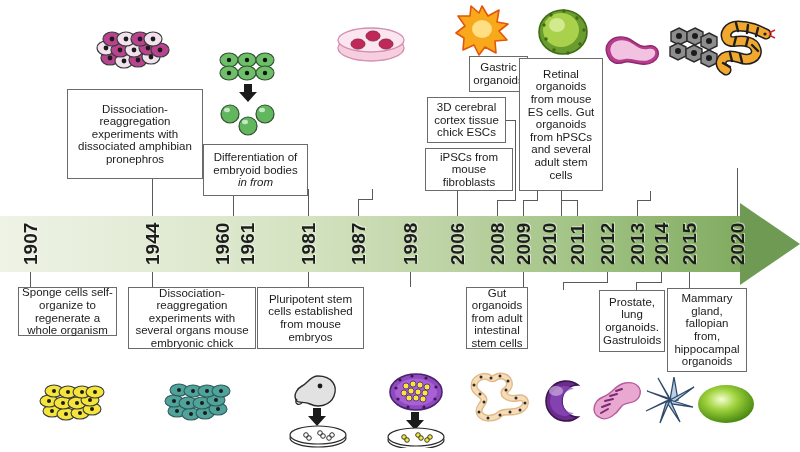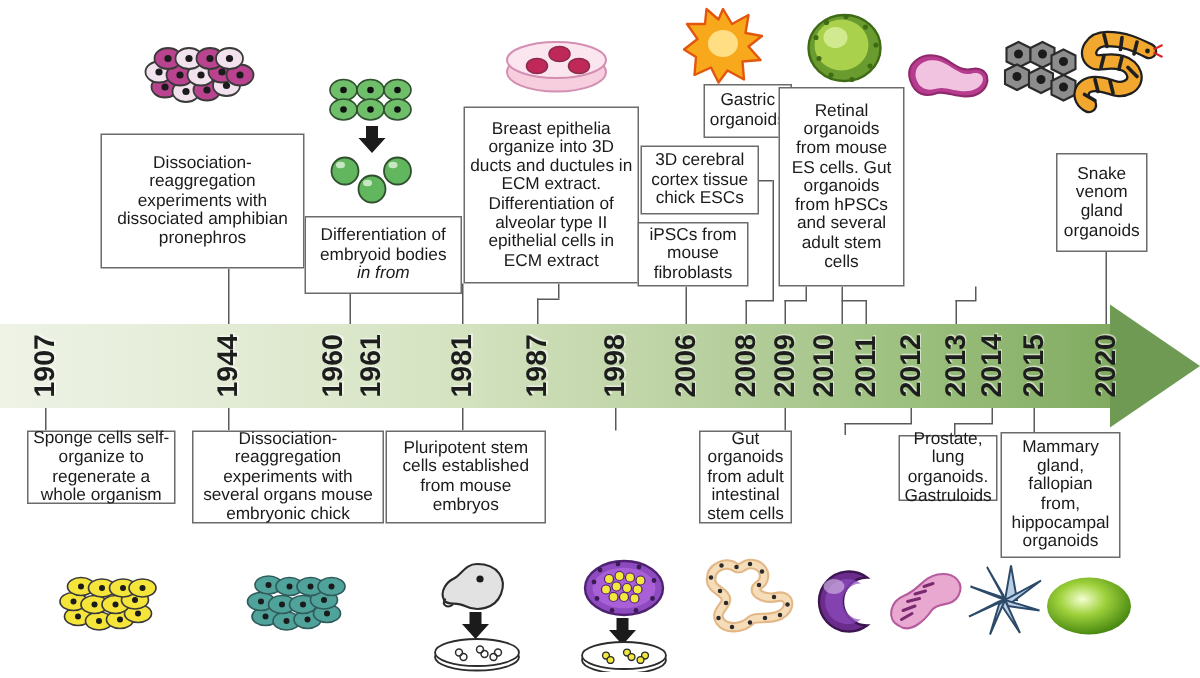--- a/index.html
+++ b/index.html
@@ -210,37 +210,31 @@
       <path d="M55 15 l6 -3 M55 17 l6 3" stroke="#d22" stroke-width="1.4" fill="none"></path>
     </svg>
   </div>
 
   <div class="box" style="left:67px;top:89px;width:136px;height:90px;">
     <span>Dissociation-reaggregation experiments with dissociated amphibian pronephros</span>
   </div>
   <div class="box" style="left:203px;top:144px;width:105px;height:52px;justify-content:center;">
     <span><span>Differentiation of embryoid bodies </span><i>in from</i></span>
   </div>
-  <div class="box" style="left:309px;top:71px;width:117px;height:118px;">
-    <span>Breast epithelia organize into 3D ducts and ductules in ECM extract. Differentiation of alveolar type II epithelial cells in ECM extract</span>
-  </div>
-  <div class="box" style="left:425px;top:148px;width:74px;height:43px;">
+  <div class="box" style="left:425px;top:148px;width:88px;height:43px;">
     <span>iPSCs from mouse fibroblasts</span>
   </div>
   <div class="box" style="left:427px;top:97px;width:79px;height:46px;">
     <span>3D cerebral cortex tissue chick ESCs</span>
   </div>
   <div class="box" style="left:469px;top:56px;width:59px;height:36px;">
     <span>Gastric organoids</span>
   </div>
   <div class="box" style="left:519px;top:58px;width:84px;height:133px;">
     <span>Retinal organoids from mouse ES cells. Gut organoids from hPSCs and several adult stem cells</span>
-  </div>
-  <div class="box" style="left:704px;top:102px;width:61px;height:66px;">
-    <span>Snake venom gland organoids</span>
   </div>
 
   <div class="ln lv" style="left:152px;top:179px;height:37px;"></div>
   <div class="ln lv" style="left:233px;top:196px;height:20px;"></div>
   <div class="ln lv" style="left:308px;top:189px;height:27px;"></div>
   <div class="ln lv" style="left:372px;top:189px;height:10px;"></div>
   <div class="ln lh" style="left:358px;top:199px;width:15px;"></div>
   <div class="ln lv" style="left:358px;top:199px;height:17px;"></div>
 
   <div class="ln lv" style="left:457px;top:191px;height:25px;"></div>
@@ -309,21 +303,21 @@
   </div>
   <div class="box" style="left:128px;top:287px;width:128px;height:62px;">
     <span>Dissociation-reaggregation experiments with several organs mouse embryonic chick</span>
   </div>
   <div class="box" style="left:257px;top:287px;width:107px;height:62px;">
     <span>Pluripotent stem cells established from mouse embryos</span>
   </div>
   <div class="box" style="left:466px;top:287px;width:62px;height:62px;">
     <span>Gut organoids from adult intestinal stem cells</span>
   </div>
-  <div class="box" style="left:599px;top:290px;width:66px;height:44px;">
+  <div class="box" style="left:599px;top:290px;width:66px;height:62px;">
     <span>Prostate, lung organoids. Gastruloids</span>
   </div>
   <div class="box" style="left:667px;top:288px;width:80px;height:84px;">
     <span>Mammary gland, fallopian from, hippocampal organoids</span>
   </div>
 
   <div class="icon" style="left:38px;top:381px;">
     <svg width="72" height="44" viewBox="0 0 72 44">
       <g stroke="#3a3a3a" stroke-width="1.1" fill="#f5e53a">
         <ellipse cx="14" cy="30" rx="9" ry="6"></ellipse>

